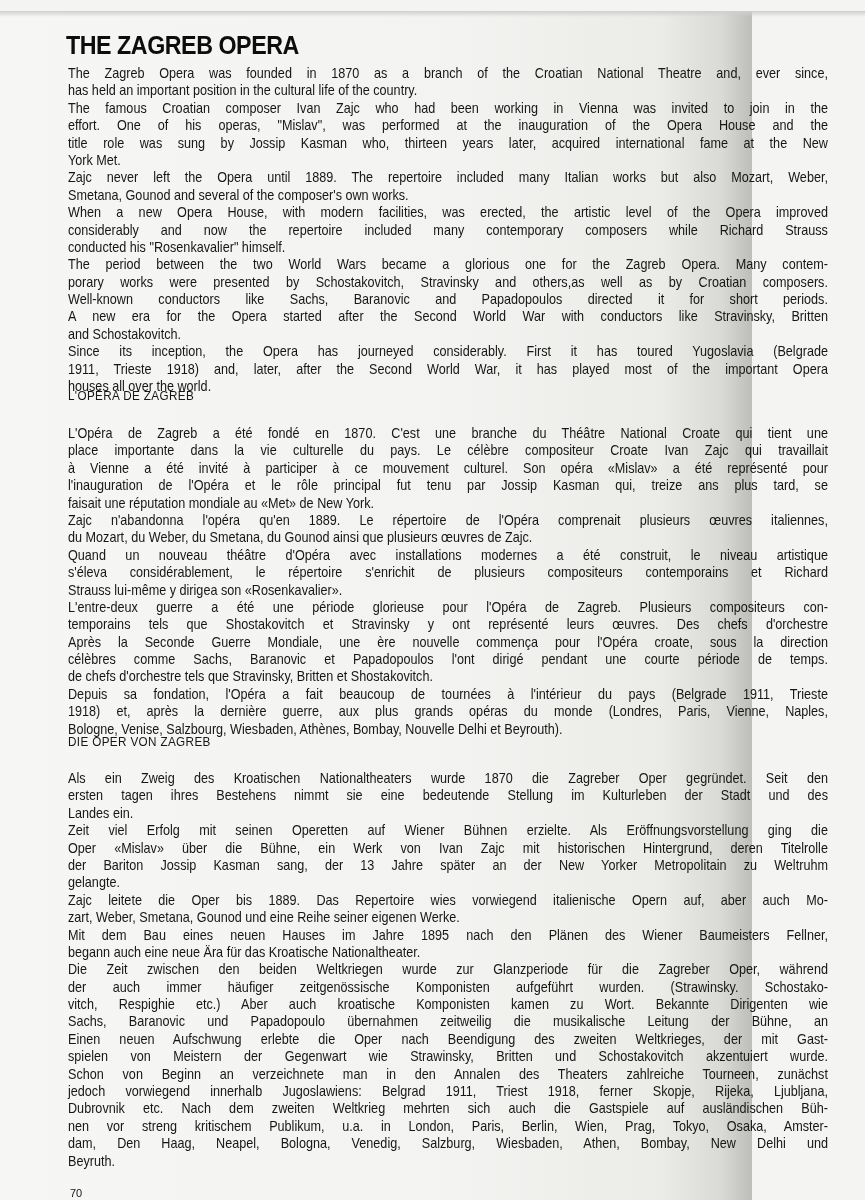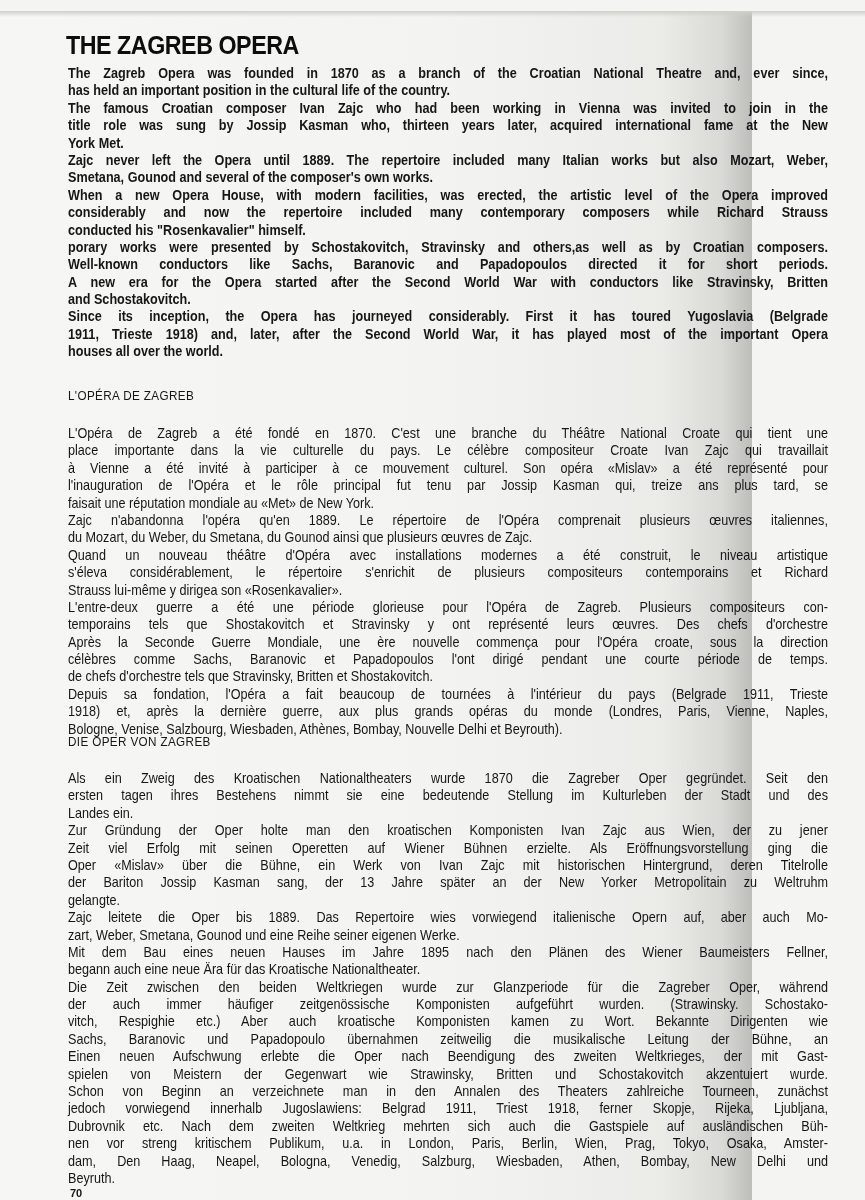--- a/index.html
+++ b/index.html
@@ -32,43 +32,45 @@
     transform-origin: left center;
   }
   .line .t { display: inline-block; transform: scaleX(0.865); transform-origin: left center; width: 115.6%; text-align: justify; text-align-last: justify; }
   .line.nj .t { text-align: left; text-align-last: left; }
   .heading {
     position: absolute; left: 68px; font-size: 13px;
     letter-spacing: 0.4px; white-space: nowrap; margin: 0; font-weight: normal;
   }
   .heading .t { display: inline-block; transform: scaleX(0.9); transform-origin: left center; }
   .pageno {
-    position: absolute; left: 70px; top: 1176px; font-size: 11px; font-weight: bold;
+    position: absolute; left: 70px; top: 1176px; font-size: 11px; font-weight: normal;
   }
   .smudge { position: absolute; background: #999; opacity: 0.35; }
 </style>
 </head>
 <body>
 
 <div class="page">
   <div class="topedge"></div>
 
   <h1 class="title">THE ZAGREB OPERA</h1>
 
-  <div class="block" id="en-block" style="top:54px;font-weight:bold;">
+  <div class="block" id="en-block" style="top:54px;">
       <span class="line"><span class="t">The Zagreb Opera was founded in 1870 as a branch of the Croatian National Theatre and, ever since,</span></span>
       <span class="line nj"><span class="t">has held an important position in the cultural life of the country.</span></span>
       <span class="line"><span class="t">The famous Croatian composer Ivan Zajc who had been working in Vienna was invited to join in the</span></span>
+      <span class="line"><span class="t">effort. One of his operas, "Mislav", was performed at the inauguration of the Opera House and the</span></span>
       <span class="line"><span class="t">title role was sung by Jossip Kasman who, thirteen years later, acquired international fame at the New</span></span>
       <span class="line nj"><span class="t">York Met.</span></span>
       <span class="line"><span class="t">Zajc never left the Opera until 1889. The repertoire included many Italian works but also Mozart, Weber,</span></span>
       <span class="line nj"><span class="t">Smetana, Gounod and several of the composer's own works.</span></span>
       <span class="line"><span class="t">When a new Opera House, with modern facilities, was erected, the artistic level of the Opera improved</span></span>
       <span class="line"><span class="t">considerably and now the repertoire included many contemporary composers while Richard Strauss</span></span>
       <span class="line nj"><span class="t">conducted his "Rosenkavalier" himself.</span></span>
+      <span class="line"><span class="t">The period between the two World Wars became a glorious one for the Zagreb Opera. Many contem-</span></span>
       <span class="line"><span class="t">porary works were presented by Schostakovitch, Stravinsky and others,as well as by Croatian composers.</span></span>
       <span class="line"><span class="t">Well-known conductors like Sachs, Baranovic and Papadopoulos directed it for short periods.</span></span>
       <span class="line"><span class="t">A new era for the Opera started after the Second World War with conductors like Stravinsky, Britten</span></span>
       <span class="line nj"><span class="t">and Schostakovitch.</span></span>
       <span class="line"><span class="t">Since its inception, the Opera has journeyed considerably. First it has toured Yugoslavia (Belgrade</span></span>
       <span class="line"><span class="t">1911, Trieste 1918) and, later, after the Second World War, it has played most of the important Opera</span></span>
       <span class="line nj"><span class="t">houses all over the world.</span></span>
     </div>
 
   <h2 class="heading" style="top:377px;"><span class="t">L'OPÉRA DE ZAGREB</span></h2>
@@ -91,21 +93,20 @@
       <span class="line"><span class="t">Depuis sa fondation, l'Opéra a fait beaucoup de tournées à l'intérieur du pays (Belgrade 1911, Trieste</span></span>
       <span class="line"><span class="t">1918) et, après la dernière guerre, aux plus grands opéras du monde (Londres, Paris, Vienne, Naples,</span></span>
       <span class="line nj"><span class="t">Bologne, Venise, Salzbourg, Wiesbaden, Athènes, Bombay, Nouvelle Delhi et Beyrouth).</span></span>
     </div>
 
   <h2 class="heading" style="top:723px;"><span class="t">DIE OPER VON ZAGREB</span></h2>
   <div class="block" id="de-block" style="top:759px;">
       <span class="line"><span class="t">Als ein Zweig des Kroatischen Nationaltheaters wurde 1870 die Zagreber Oper gegründet. Seit den</span></span>
       <span class="line"><span class="t">ersten tagen ihres Bestehens nimmt sie eine bedeutende Stellung im Kulturleben der Stadt und des</span></span>
       <span class="line nj"><span class="t">Landes ein.</span></span>
-      <span class="line"><span class="t">Zur Gründung der Oper holte man den kroatischen Komponisten Ivan Zajc aus Wien, der zu jener</span></span>
       <span class="line"><span class="t">Zeit viel Erfolg mit seinen Operetten auf Wiener Bühnen erzielte. Als Eröffnungsvorstellung ging die</span></span>
       <span class="line"><span class="t">Oper «Mislav» über die Bühne, ein Werk von Ivan Zajc mit historischen Hintergrund, deren Titelrolle</span></span>
       <span class="line"><span class="t">der Bariton Jossip Kasman sang, der 13 Jahre später an der New Yorker Metropolitain zu Weltruhm</span></span>
       <span class="line nj"><span class="t">gelangte.</span></span>
       <span class="line"><span class="t">Zajc leitete die Oper bis 1889. Das Repertoire wies vorwiegend italienische Opern auf, aber auch Mo-</span></span>
       <span class="line nj"><span class="t">zart, Weber, Smetana, Gounod und eine Reihe seiner eigenen Werke.</span></span>
       <span class="line"><span class="t">Mit dem Bau eines neuen Hauses im Jahre 1895 nach den Plänen des Wiener Baumeisters Fellner,</span></span>
       <span class="line nj"><span class="t">begann auch eine neue Ära für das Kroatische Nationaltheater.</span></span>
       <span class="line"><span class="t">Die Zeit zwischen den beiden Weltkriegen wurde zur Glanzperiode für die Zagreber Oper, während</span></span>
       <span class="line"><span class="t">der auch immer häufiger zeitgenössische Komponisten aufgeführt wurden. (Strawinsky. Schostako-</span></span>

